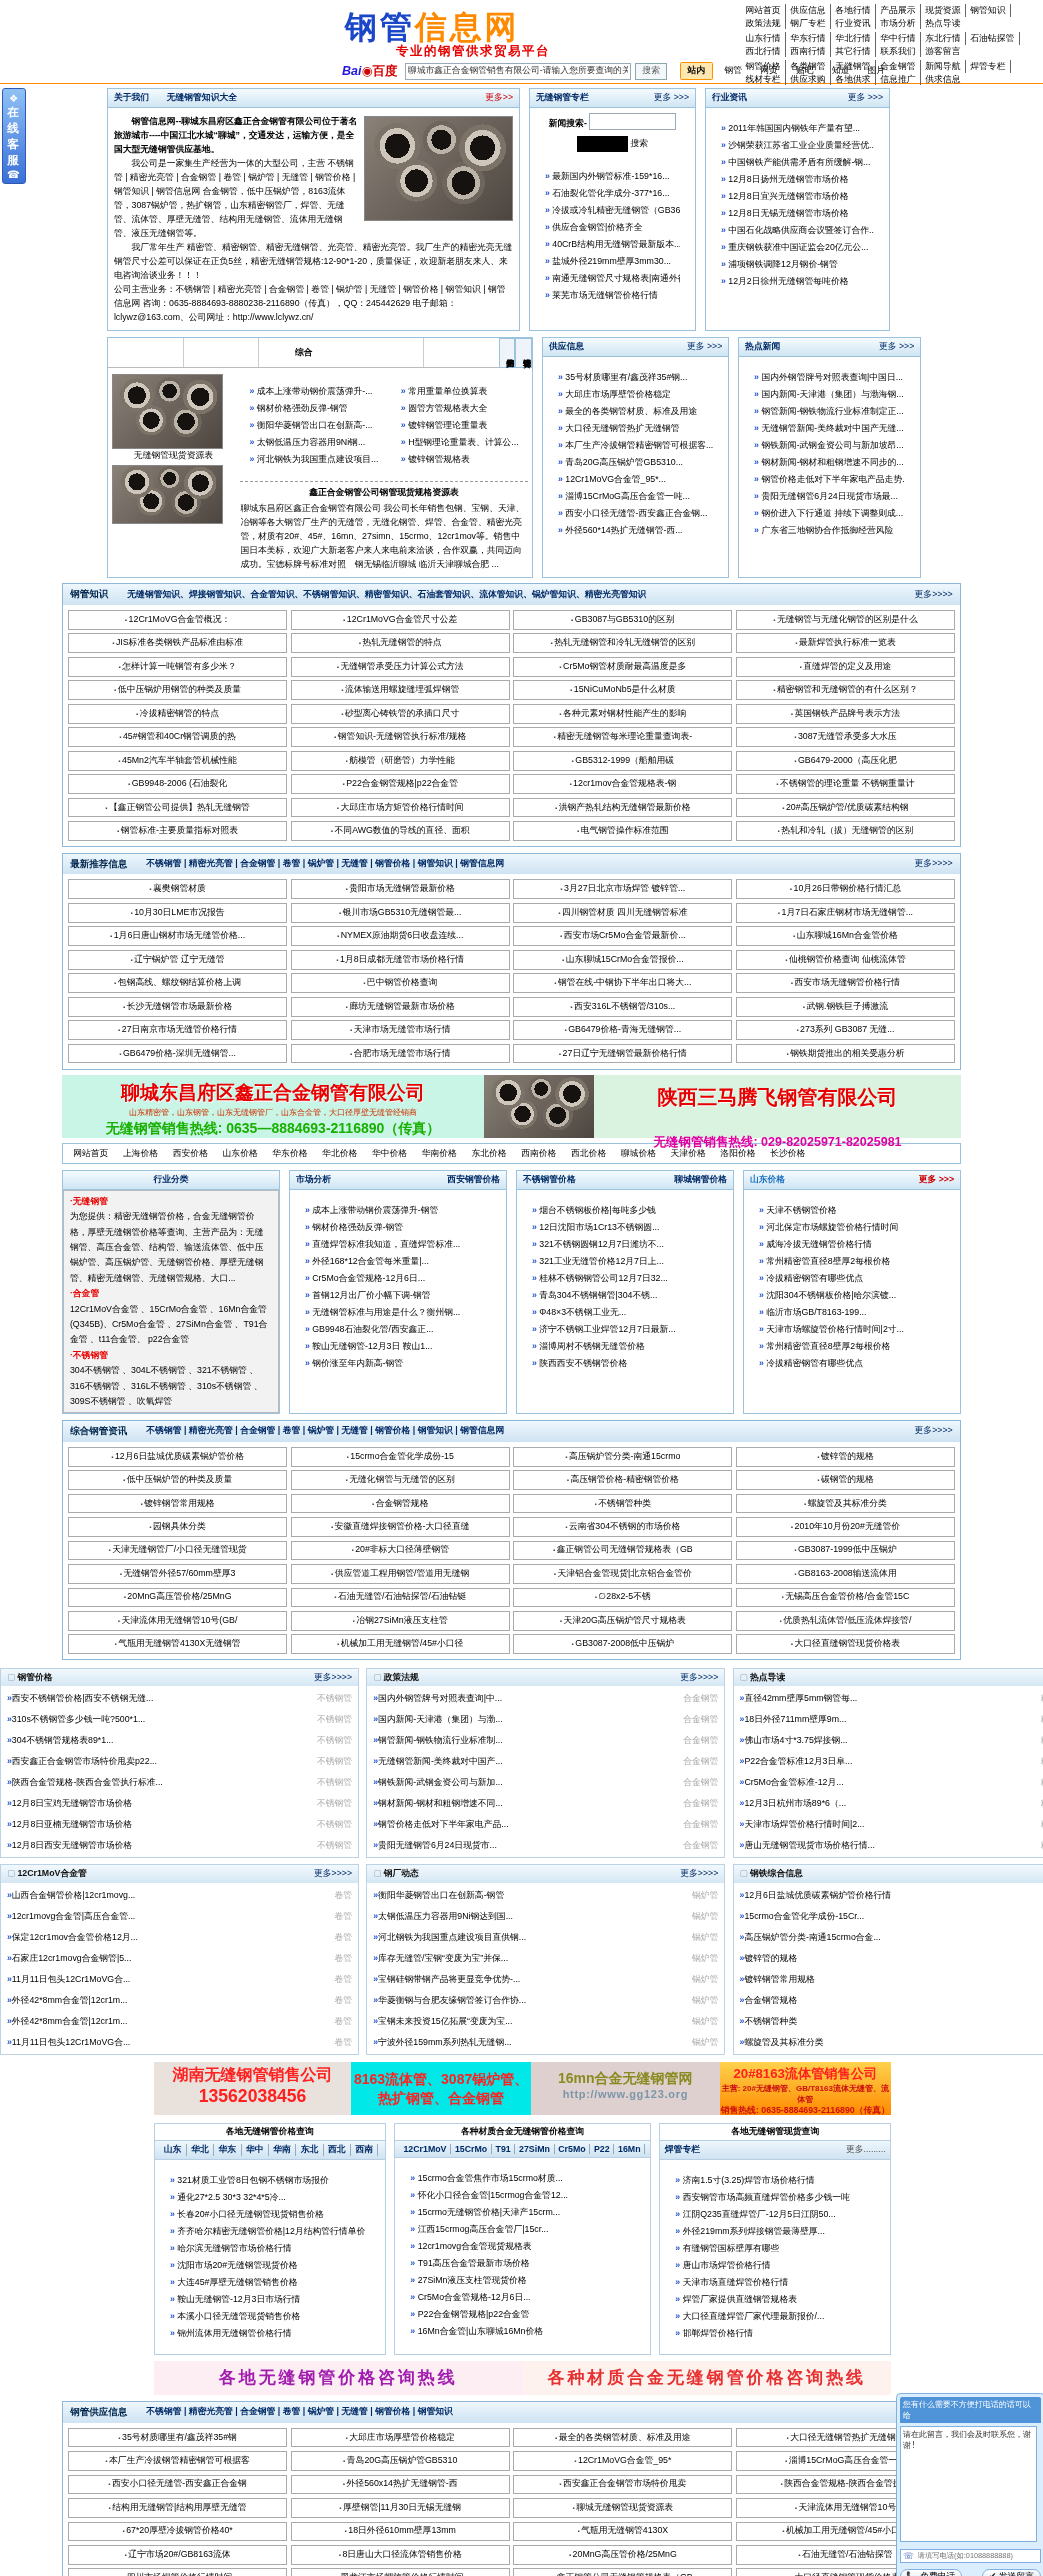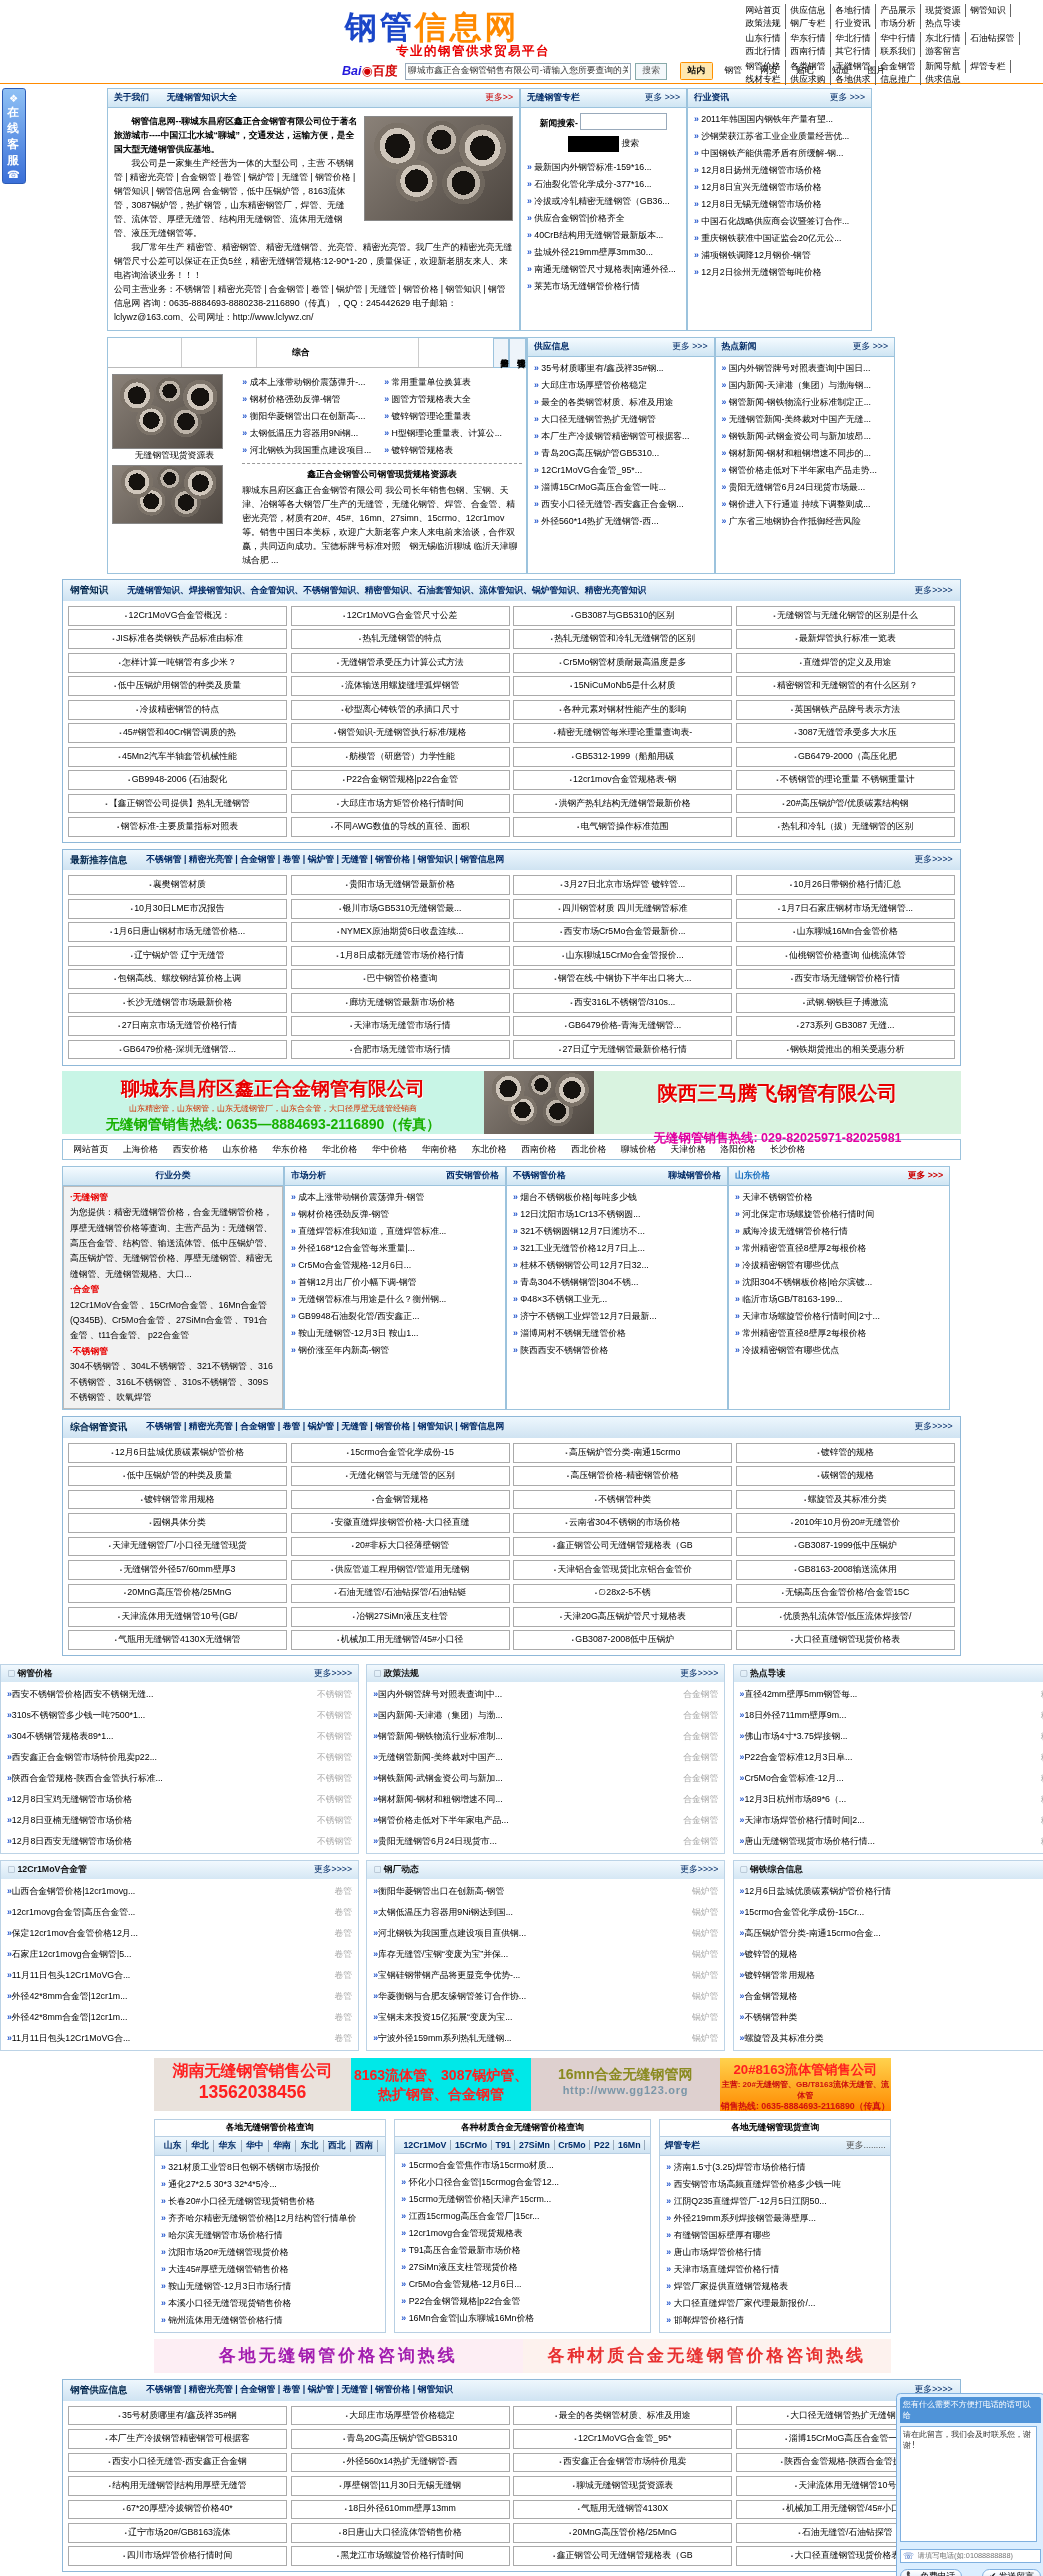--- a/index.html
+++ b/index.html
@@ -30,27 +30,27 @@
   .chatpanel{position:absolute;left:896px;top:2393px;width:141px;background:#dbeeff;border:0.7px solid #7fb0e0;border-radius:4.4px;padding:2.9px}
   .chatpanel .cintro{background:#4f93d8;color:#fff;padding:2.2px 2.9px;font-size:8px;border-radius:2.2px 2.2px 0 0}
   .chatpanel textarea{width:131px;height:110px;border:0.7px solid #7fb0e0;font-size:8px;color:#333;resize:none;margin-top:2.9px}
   .chatpanel .phline{display:flex;align-items:center;margin-top:4.4px;background:#fff;border:0.7px solid #7fb0e0;padding:0.7px}
   .chatpanel .phline .pic{color:#2b5bb5;margin:0 1.5px}
   .chatpanel .phline input{border:none;width:110px;font-size:7.3px;color:#555}
   .chatbtns{display:flex;justify-content:space-between;margin-top:5.9px}
   .cbtn{background:linear-gradient(#fff,#cfe3f7);border:0.7px solid #7fb0e0;border-radius:7.3px;padding:1.5px 5.9px;white-space:nowrap}
   
   .wrap{width:899px;margin-left:62px}
-  .row{display:flex;gap:0}
+  .row{display:flex;gap:9px}
   .box{border:0.7px solid #9cc3dd;background:#fff}
   .bhead{background:linear-gradient(#f5fbff,#cfe5f3);border-bottom:0.7px solid #9cc3dd;
     display:flex;align-items:center;padding:2.9px 5.9px;font-weight:bold;color:#002a66}
   .bhead .t2{margin-left:17.6px;font-weight:bold}
   .more{margin-left:auto;color:#c00;font-weight:normal;white-space:nowrap}
-  ul.lst{list-style:none;margin:0;padding:2.9px 5.9px}
+  ul.lst{list-style:none;margin:9px;padding:2.9px 5.9px}
   ul.lst li{line-height:17px;white-space:nowrap;overflow:hidden}
   ul.lst li::before{content:"» ";color:#2255cc;font-weight:bold}
   .band{border:0.7px solid #8fb8d8;margin-top:5.9px}
   .bandhead{background:linear-gradient(#eef7fd,#cfe3f2);padding:3.7px 7.3px;display:flex;align-items:center}
   .bandhead .bt{font-weight:bold;font-size:9.5px;color:#00264d;margin-right:19px;white-space:nowrap}
   .bandhead .tabs{font-weight:bold;color:#002a66;white-space:nowrap;overflow:hidden}
   .grid4{display:grid;grid-template-columns:repeat(4,1fr);gap:3.7px;padding:5.1px}
   .cell{border:0.7px solid #aaa;text-align:center;padding:2.9px 2.2px;white-space:nowrap;overflow:hidden;font-size:8.8px}
   .cell::before{content:"▪ ";font-size:5.9px;color:#444}
   

